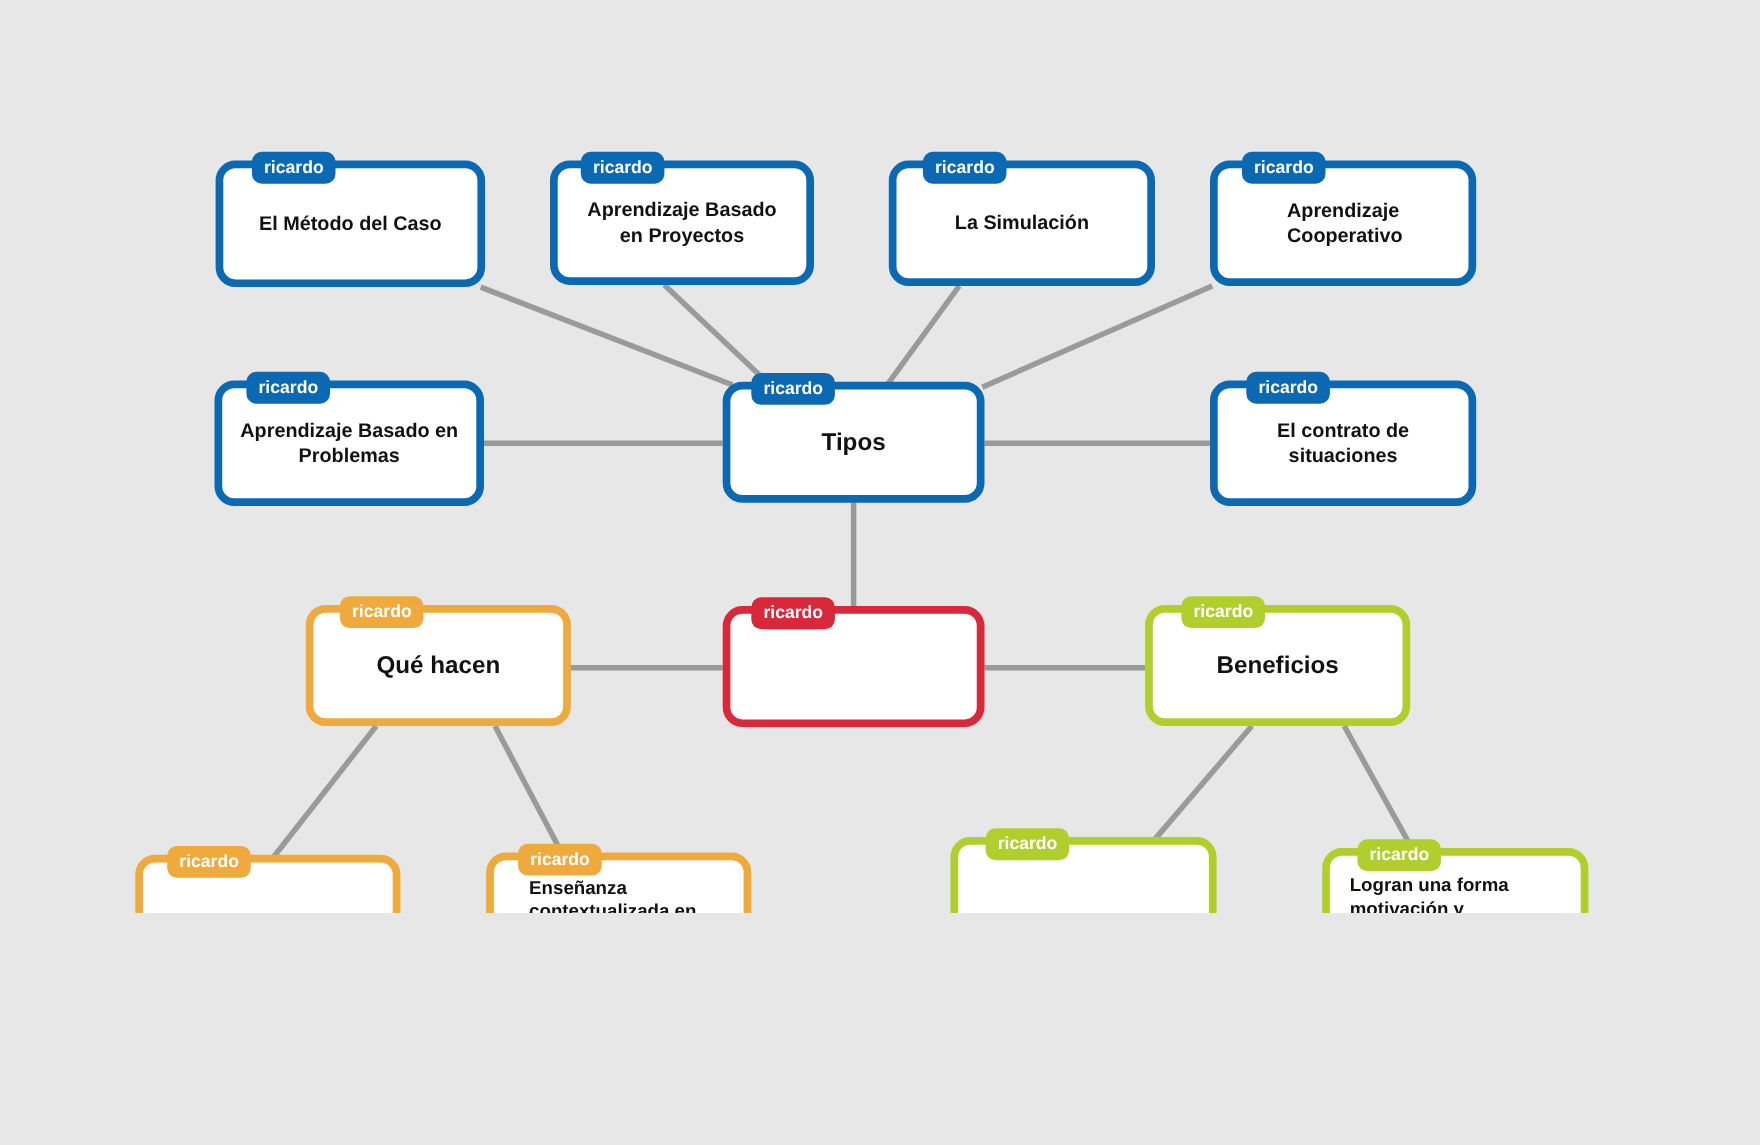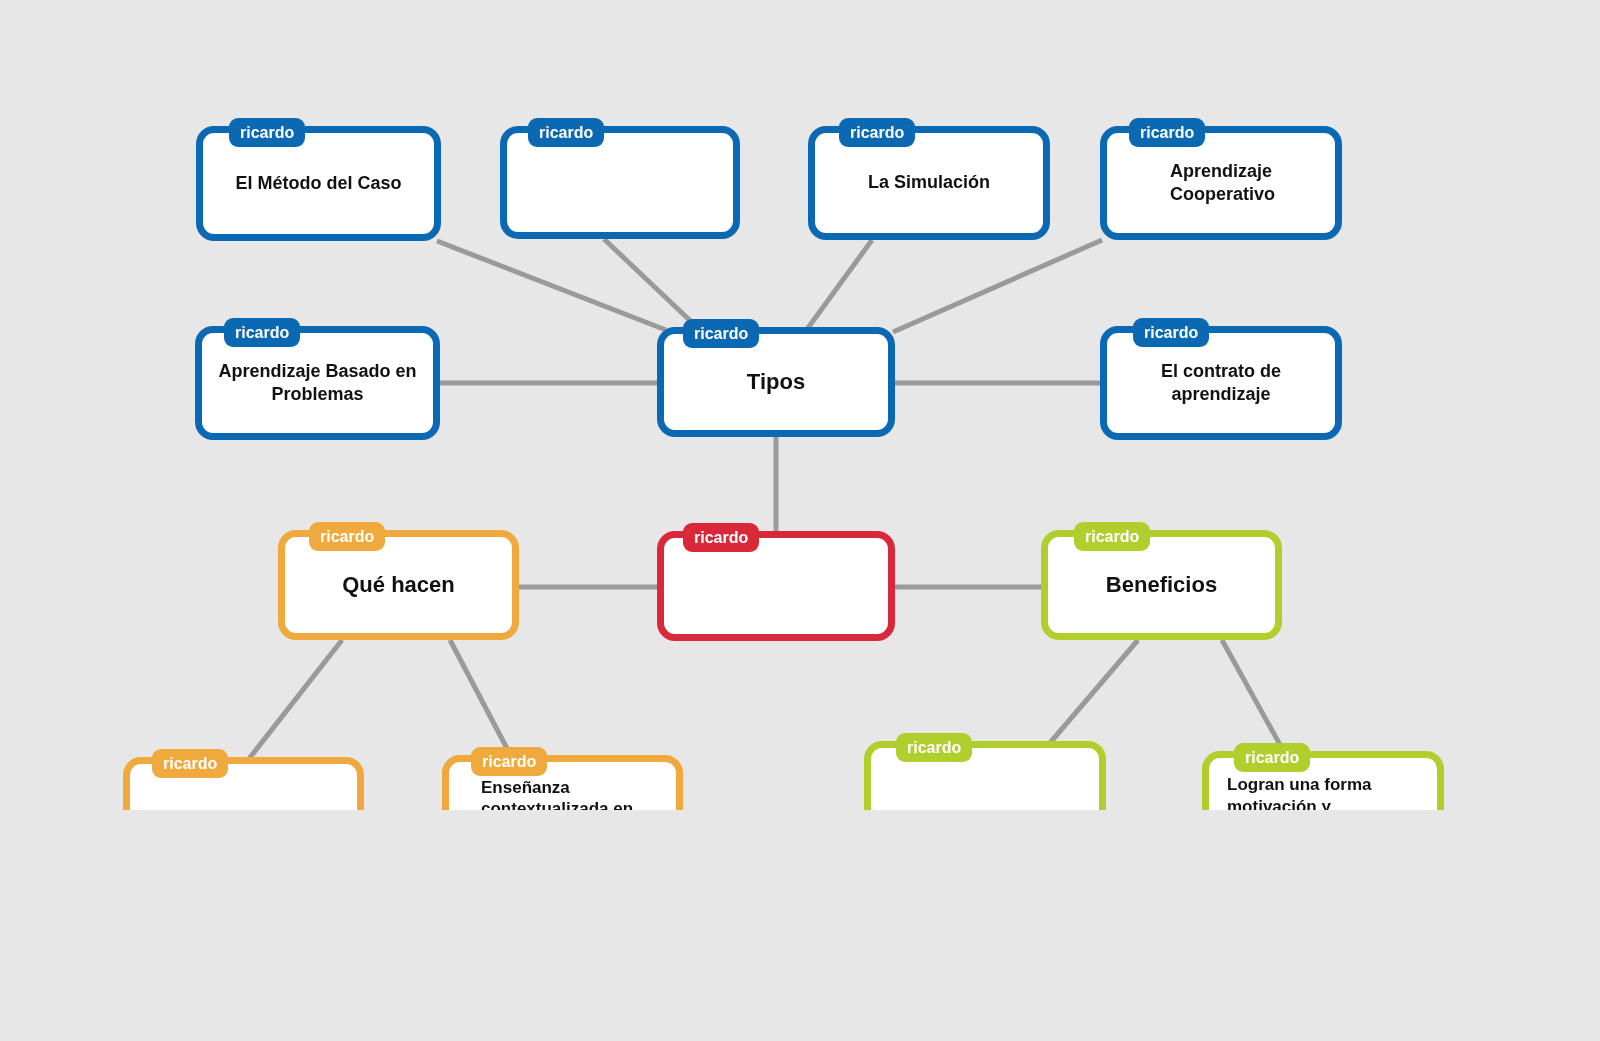--- a/index.html
+++ b/index.html
@@ -7,20 +7,21 @@
     padding: 0;
     background: #e7e7e7;
   }
   #canvas {
     position: relative;
     width: 1600px;
     height: 810px;
     background: #e7e7e7;
     font-family: "Liberation Sans", sans-serif;
     overflow: hidden;
+    margin-top: 20px;
   }
   #edges {
     position: absolute;
     left: 0;
     top: 0;
     width: 1600px;
     height: 1041px;
     pointer-events: none;
   }
   .node {
@@ -94,20 +95,22 @@
     </g>
   </svg>
 
   <div class="node blue center-text fs-18" style="left:196px; top:126px; width:245px; height:115px;">
     <span class="tag" style="left:26px;">ricardo</span>
     <span class="body">El Método del Caso</span>
   </div>
 
   <div class="node blue center-text fs-18" style="left:500px; top:126px; width:240px; height:113px;">
     <span class="tag" style="left:21px;">ricardo</span>
+    <span class="body">Aprendizaje Basado
+en Proyectos</span>
   </div>
 
   <div class="node blue center-text fs-18" style="left:808px; top:126px; width:242px; height:114px;">
     <span class="tag" style="left:24px;">ricardo</span>
     <span class="body">La Simulación</span>
   </div>
 
   <div class="node blue left-text fs-18" style="left:1100px; top:126px; width:242px; height:114px;">
     <span class="tag" style="left:22px;">ricardo</span>
     <span class="body" style="padding-left:63px;">Aprendizaje
@@ -121,21 +124,21 @@
   </div>
 
   <div class="node blue center-text fs-20" style="left:657px; top:327px; width:238px; height:110px;">
     <span class="tag" style="left:19px;">ricardo</span>
     <span class="body" style="font-size:22px;">Tipos</span>
   </div>
 
   <div class="node blue center-text fs-18" style="left:1100px; top:326px; width:242px; height:114px;">
     <span class="tag" style="left:26px;">ricardo</span>
     <span class="body">El contrato de
-aprendizaje</span>
+situaciones</span>
   </div>
 
   <div class="node orange center-text fs-20" style="left:278px; top:530px; width:241px; height:110px;">
     <span class="tag" style="left:24px;">ricardo</span>
     <span class="body" style="font-size:22px;">Qué hacen</span>
   </div>
 
   <div class="node red center-text fs-20" style="left:657px; top:531px; width:238px; height:110px;">
     <span class="tag" style="left:19px;">ricardo</span>
   </div>

